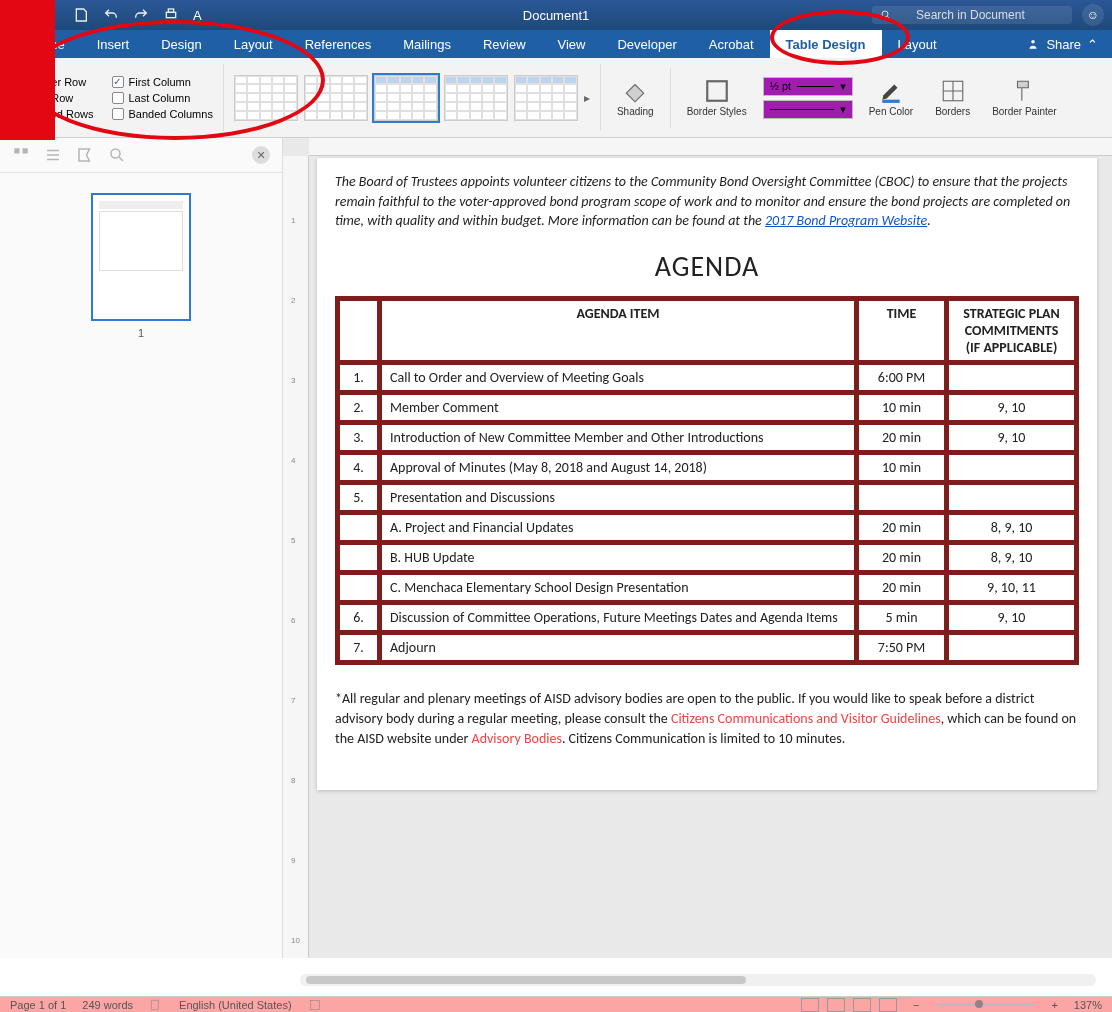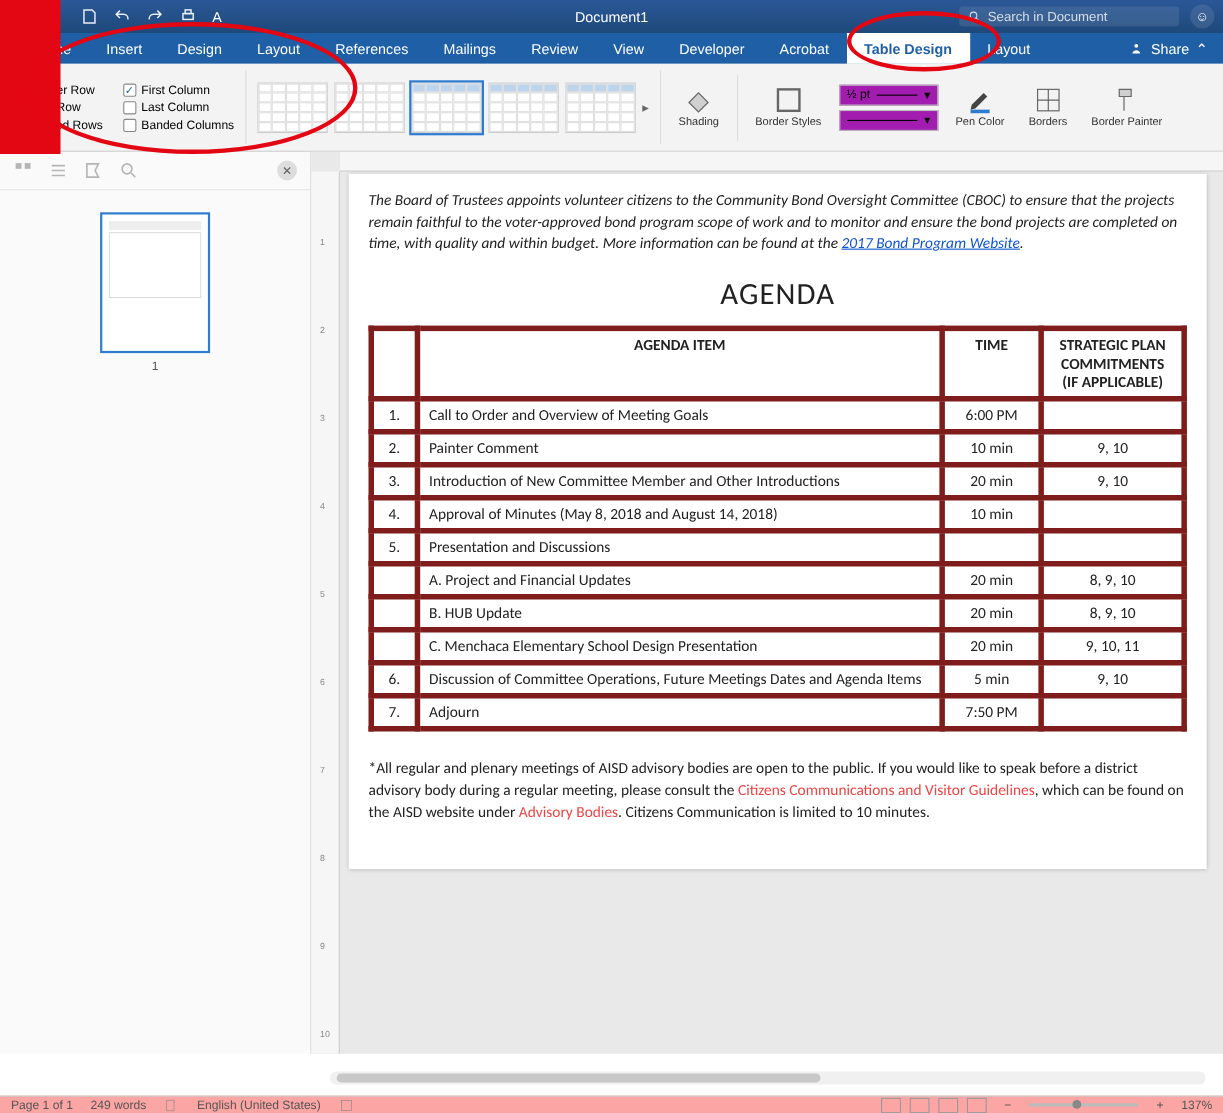--- a/index.html
+++ b/index.html
@@ -6,21 +6,21 @@
 body { font-family: -apple-system, "Helvetica Neue", Arial, sans-serif; font-size: 12px; background: #fff; width: 1112px; height: 1012px; overflow: hidden; position: relative; }
 
 
 .titlebar { height: 30px; background: linear-gradient(#2b5797, #1e497a); display: flex; align-items: center; padding: 0 8px; color: #fff; position: relative; }
 .traffic { display: flex; gap: 6px; }
 .dot { width: 11px; height: 11px; border-radius: 50%; }
 .dot.r { background: #ff5f57; } .dot.y { background: #febc2e; } .dot.g { background: #28c840; }
 .quickaccess { display: flex; gap: 14px; margin-left: 20px; align-items: center; }
 .qa-icon { width: 16px; height: 16px; opacity: .9; fill: #fff; }
 .doc-title { position: absolute; left: 50%; transform: translateX(-50%); font-size: 13px; font-weight: 500; }
-.searchbox { margin-left: auto; display: flex; align-items: center; gap: 6px; background: rgba(255,255,255,.12); border-radius: 3px; padding: 2px 8px; width: 200px; opacity: .8; font-size: 12px; }
+.searchbox { margin-left: auto; display: flex; align-items: center; gap: 24px; background: rgba(255,255,255,.12); border-radius: 3px; padding: 2px 8px; width: 200px; opacity: .8; font-size: 12px; }
 .smile { margin-left: 10px; width: 22px; height: 22px; border-radius: 50%; background: rgba(255,255,255,.1); display: flex; align-items: center; justify-content: center; }
 
 
 .ribbon-tabs { height: 28px; background: #1e5fa5; display: flex; align-items: stretch; padding-left: 14px; color: #fff; font-size: 13px; }
 .ribbon-tabs .tab { padding: 0 16px; display: flex; align-items: center; cursor: pointer; }
 .ribbon-tabs .tab.active { background: #fff; color: #1e5fa5; font-weight: 600; }
 .share-btn { margin-left: auto; padding: 0 14px; display: flex; align-items: center; gap: 6px; }
 
 
 .ribbon { height: 80px; background: #f3f3f3; border-bottom: 1px solid #d0d0d0; display: flex; align-items: center; padding: 6px 8px; gap: 10px; position: relative; }
@@ -415,21 +415,21 @@
         </thead>
         <tbody id="agenda-body">
             <tr>
               <td class="num">1.</td>
               <td>Call to Order and Overview of Meeting Goals</td>
               <td class="time">6:00 PM</td>
               <td class="commit"></td>
             </tr>
             <tr>
               <td class="num">2.</td>
-              <td>Painter Comment</td>
+              <td>Member Comment</td>
               <td class="time">10 min</td>
               <td class="commit">9, 10</td>
             </tr>
             <tr>
               <td class="num">3.</td>
               <td>Introduction of New Committee Member and Other Introductions</td>
               <td class="time">20 min</td>
               <td class="commit">9, 10</td>
             </tr>
             <tr>

